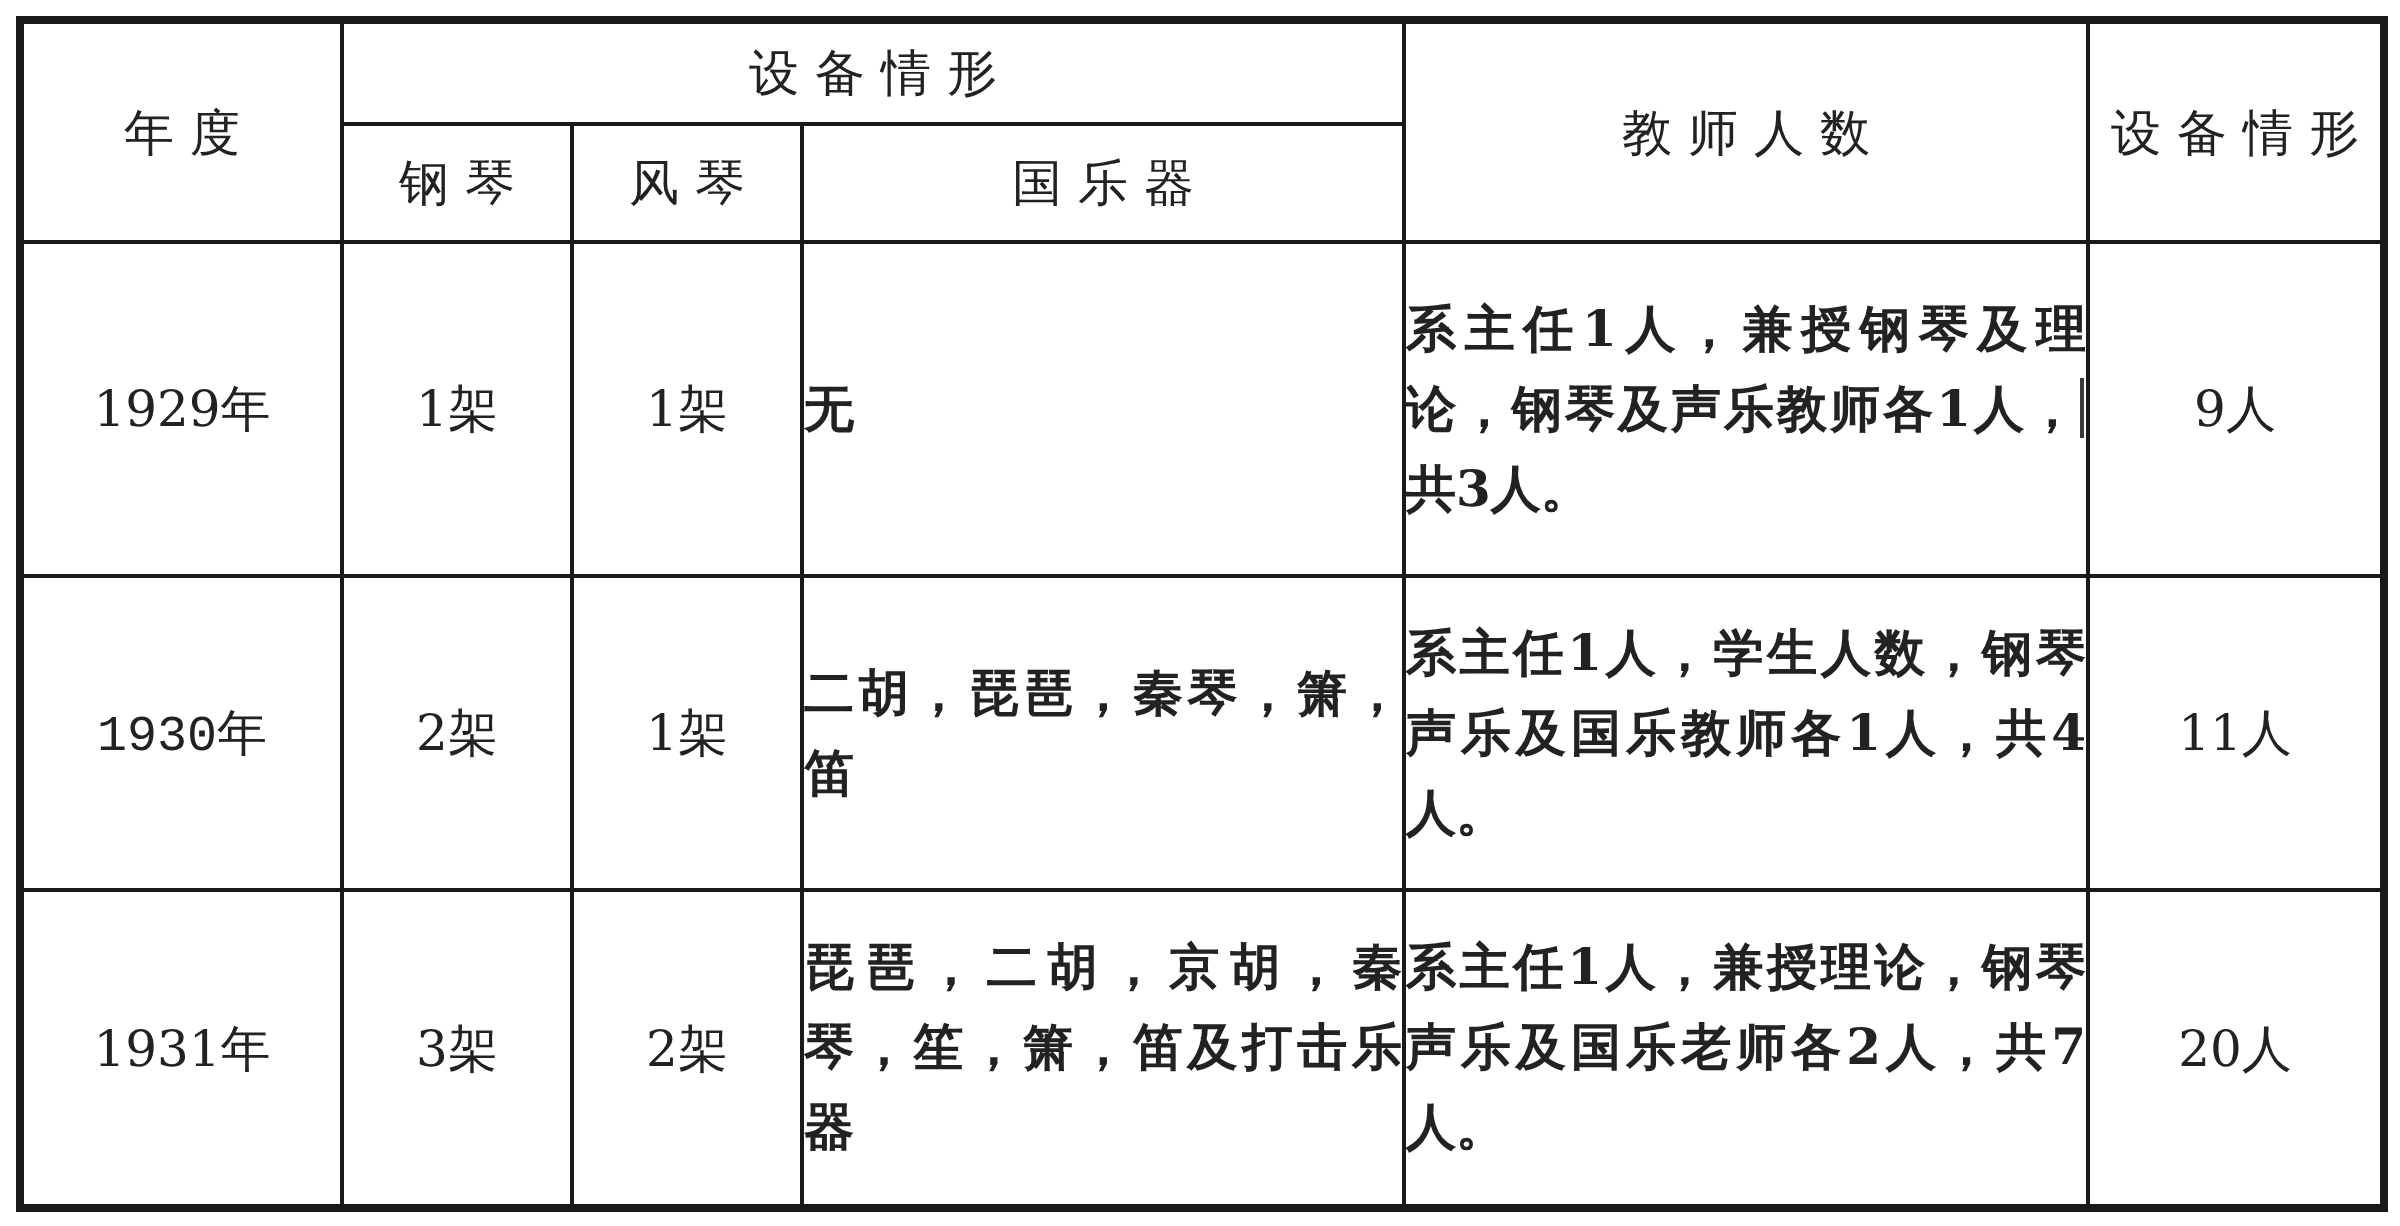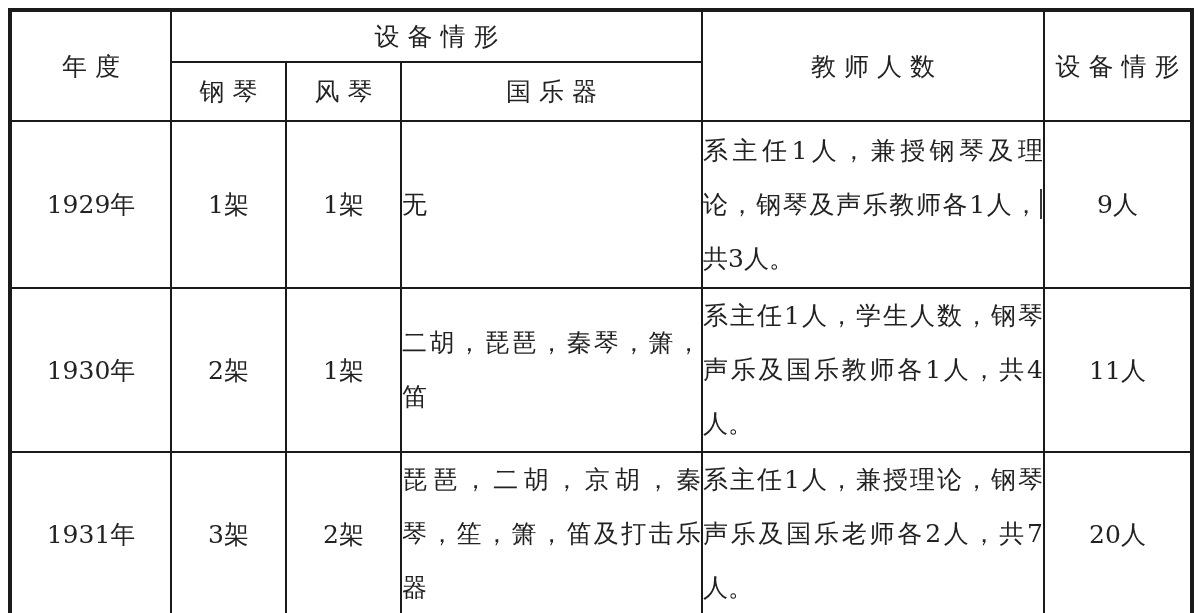--- a/index.html
+++ b/index.html
@@ -29,21 +29,22 @@
   tr.h2 { height: 59px; font-family: Liberation Mono, monospace; }
   tr.r0 { height: 167px; }
   tr.r1 { height: 157px; }
   tr.r2 { height: 159px; }
   .center { text-align: center; }
   .hdr { letter-spacing: 8px; text-indent: 8px; text-align: center; }
   .left {
     text-align: justify;
     text-justify: inter-character;
     padding: 10px 16px 10px 13px;
-    line-height: 54px;
+    line-height: 40px;
+    font-weight: bold;
   }
   .caret {
     display: inline-block;
     width: 0;
     border-left: 2px solid #3a3a3a;
     height: 30px;
     vertical-align: -6px;
     margin-right: 1px;
   }
 </style>
@@ -76,21 +77,21 @@
       <tr class="r0">
         <td class="center" style="border-color: rgb(26, 26, 26);">1929年</td>
         <td class="center" style="border-color: rgb(26, 26, 26);">1架</td>
         <td class="center" style="border-color: rgb(26, 26, 26);">1架</td>
         <td class="left" style="border-color: rgb(26, 26, 26);">无</td>
         <td class="left" style="border-color: rgb(26, 26, 26);"><span>系主任1人，兼授钢琴及理论，钢琴及声乐教师各1人，</span><span class="caret"></span><span>共3人。</span></td>
         <td class="center" style="border-color: rgb(26, 26, 26);">9人</td>
       </tr>
 
       <tr class="r1">
-        <td class="center" style="border-color: rgb(26, 26, 26);">1930年</td>
+        <td class="center" style="border-color: rgb(26, 26, 26); font-family: Liberation Mono, monospace;">1930年</td>
         <td class="center" style="border-color: rgb(26, 26, 26);">2架</td>
         <td class="center" style="border-color: rgb(26, 26, 26);">1架</td>
         <td class="left" style="border-color: rgb(26, 26, 26);">二胡，琵琶，秦琴，箫，笛</td>
         <td class="left" style="border-color: rgb(26, 26, 26);">系主任1人，学生人数，钢琴声乐及国乐教师各1人，共4人。</td>
         <td class="center" style="border-color: rgb(26, 26, 26);">11人</td>
       </tr>
 
       <tr class="r2">
         <td class="center" style="border-color: rgb(26, 26, 26);">1931年</td>
         <td class="center" style="border-color: rgb(26, 26, 26);">3架</td>

